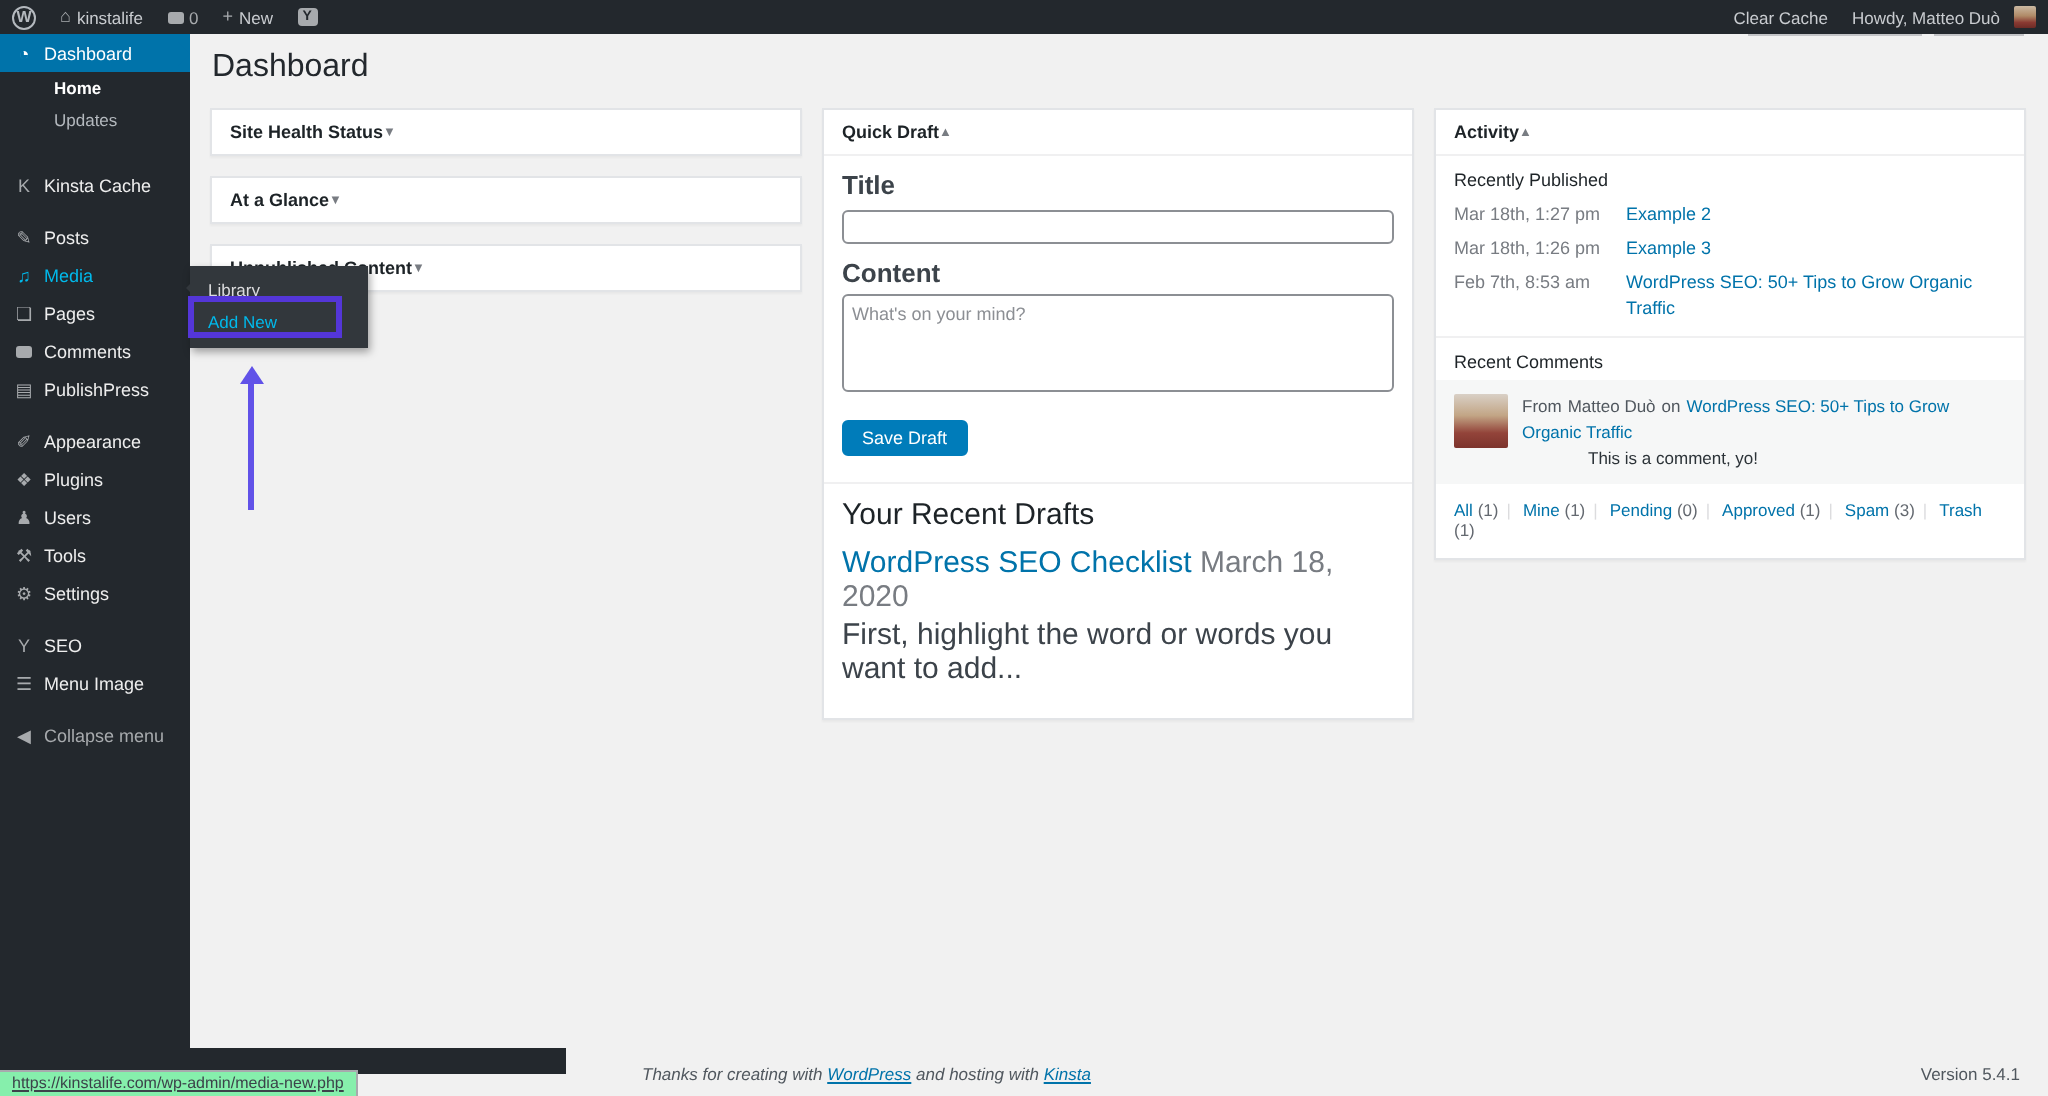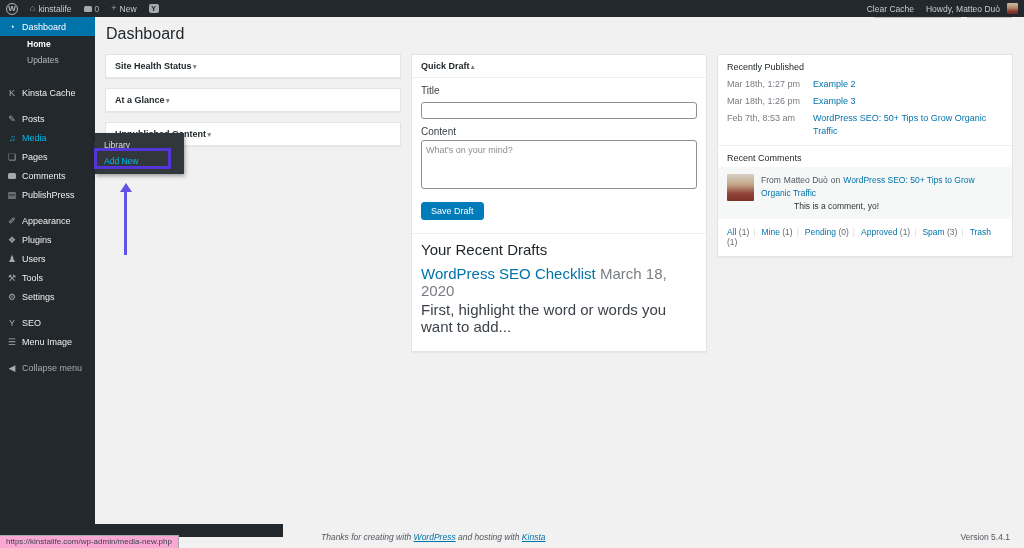--- a/index.html
+++ b/index.html
@@ -73,21 +73,21 @@
   .columns { display:grid; grid-template-columns:1fr 1fr 1fr; gap:10px; align-items:start; }
   .col { display:flex; flex-direction:column; gap:10px; }
   .widget { background:#fff; border:1px solid #e2e4e7; box-shadow:0 1px 1px rgba(0,0,0,.04); }
   .widget-header { display:flex; align-items:center; justify-content:flex-start;
     padding:6px 9px; font-size:9px; font-weight:700; color:#1d2327; cursor:pointer; }
   .widget.expanded > .widget-header { border-bottom:1px solid #f0f0f1; }
   .toggle { font-size:6.5px; color:#787c82; }
 
   
   .qd-body { padding:0 9px 8px; }
-  .qd-label { display:block; font-size:10px; color:#3c434a; margin:7px 0 3px; }
+  .qd-label { display:block; font-size:13px; color:#3c434a; margin:7px 0 3px;font-weight:bold; }
   .qd-input { width:100%; height:17px; border:1px solid #8c8f94; border-radius:3px;
     font-size:9px; padding:0 4px; background:#fff; }
   .qd-textarea { width:100%; height:49px; border:1px solid #8c8f94; border-radius:3px;
     font-size:9px; padding:4px; resize:none; font-family:"Liberation Sans", sans-serif; }
   .qd-textarea::placeholder { color:#8c8f94; }
   .save-btn { margin:9px 0 5px; background:#007cba; border:1px solid #007cba; color:#fff;
     font-size:9px; padding:3px 9px; border-radius:3px; cursor:pointer;
     font-family:"Liberation Sans", sans-serif; }
   .qd-drafts { border-top:1px solid #f0f0f1; padding:7px 9px 16px; font-size:15px; }
   .qd-drafts-title { color:#1d2327; margin-bottom:7px; }
@@ -114,23 +114,23 @@
   .filter:not(:last-child)::after { content:"|"; color:#dcdcde; margin:0 4px; }
 
   
   .footer { position:fixed; left:95px; right:0; bottom:4px; height:12px; font-size:8.5px;
     color:#50575e; }
   .thanks { position:absolute; left:226px; font-style:italic; white-space:nowrap; }
   .thanks a { color:#0073aa; text-decoration:underline; font-style:italic; }
   .version { position:absolute; right:14px; color:#50575e; }
   .dark-strip { position:fixed; left:0; bottom:11px; width:283px; height:13px;
     background:#23282d; z-index:210; }
-  .statusbar { position:fixed; left:0; bottom:0; z-index:220; background:#f9a8d4;
+  .statusbar { position:fixed; left:0; bottom:0; z-index:220; background:#86efac;
     border:1px solid #a7aaad; border-left:none; border-bottom:none;
-    font-size:8px; color:#3c434a; padding:1.5px 6px 2px; }
+    font-size:8px; color:#3c434a; padding:1.5px 6px 2px;text-decoration:underline; }
 </style>
 </head>
 <body>
 
 <div class="adminbar">
   <div class="ab-item">
     <span class="wp-logo">W</span>
   </div>
   <div class="ab-item">
     <span class="glyph">⌂</span>
@@ -295,20 +295,24 @@
             <a class="link">WordPress SEO Checklist</a>
             <span class="draft-date">March 18, 2020</span>
           </div>
           <div class="draft-excerpt">First, highlight the word or words you want to add...</div>
         </div>
       </div>
     </div>
 
     <div class="col">
       <div class="widget expanded">
+        <div class="widget-header">
+          <span>Activity</span>
+          <span class="toggle">▲</span>
+        </div>
         <div class="act-section-title">Recently Published</div>
         <div>
 
         <div class="pub-row">
               <span class="pub-date">Mar 18th, 1:27 pm</span>
               <a class="link pub-link">Example 2</a>
             </div>
             <div class="pub-row">
               <span class="pub-date">Mar 18th, 1:26 pm</span>
               <a class="link pub-link">Example 3</a>

